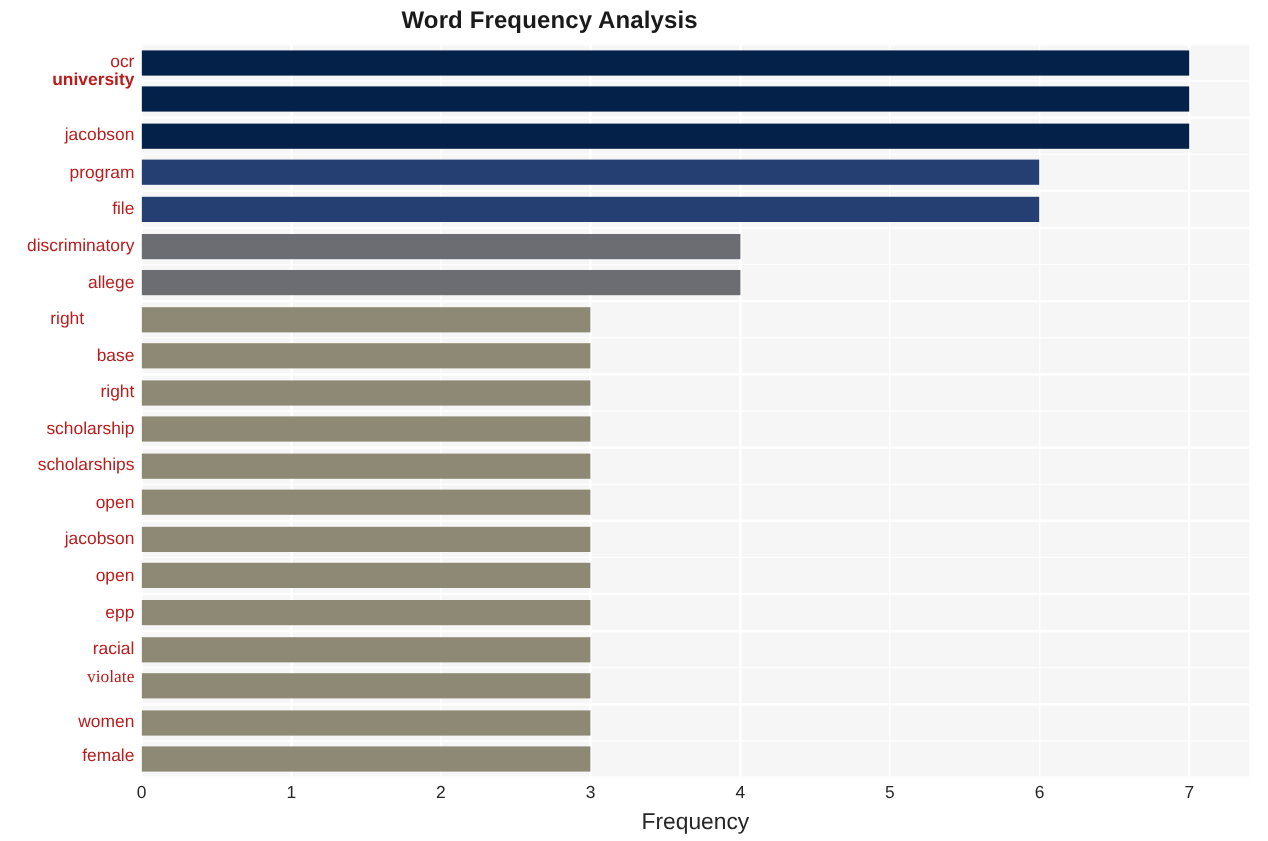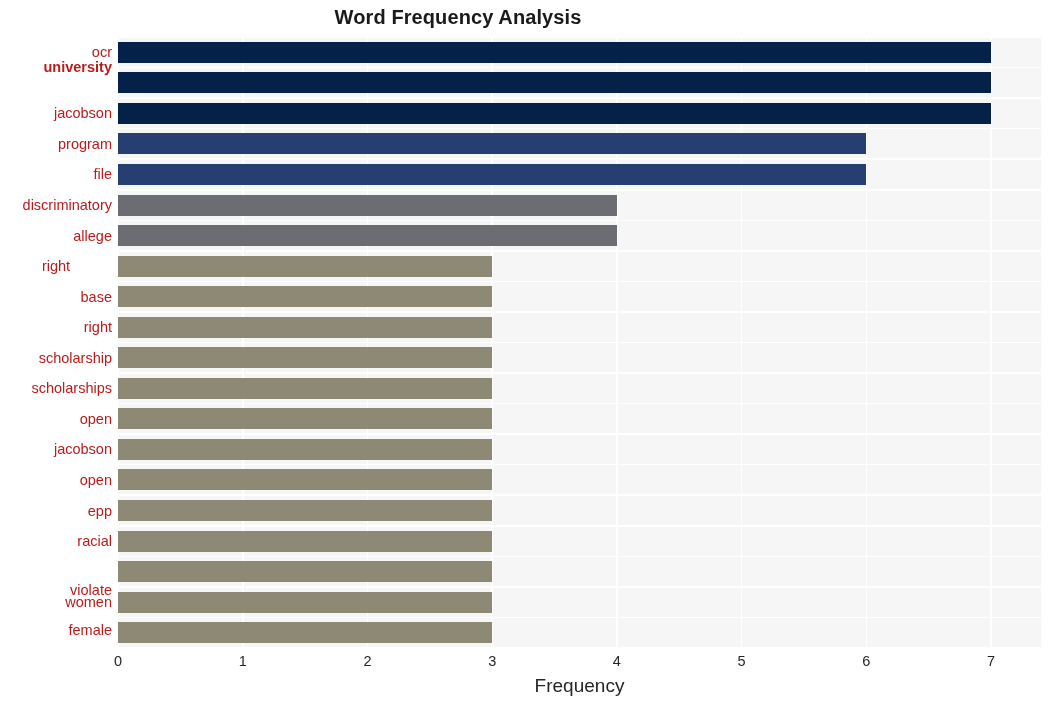--- a/index.html
+++ b/index.html
@@ -196,21 +196,21 @@
       <div class="y-tick-label" style="top: 222.125px; text-align: center;">right</div>
       <div class="y-tick-label" style="top: 252.675px;">base</div>
       <div class="y-tick-label" style="top: 283.225px;">right</div>
       <div class="y-tick-label" style="top: 313.775px;">scholarship</div>
       <div class="y-tick-label" style="top: 344.325px;">scholarships</div>
       <div class="y-tick-label" style="top: 374.875px;">open</div>
       <div class="y-tick-label" style="top: 405.425px;">jacobson</div>
       <div class="y-tick-label" style="top: 435.975px;">open</div>
       <div class="y-tick-label" style="top: 466.525px;">epp</div>
       <div class="y-tick-label" style="top: 497.075px;">racial</div>
-      <div class="y-tick-label" style="top: 546px;">violate</div>
+      <div class="y-tick-label" style="top: 520px; font-family: Liberation Serif, serif;">violate</div>
       <div class="y-tick-label" style="top: 558.175px;">women</div>
       <div class="y-tick-label" style="top: 586px;">female</div>
     </div>
 
   <div id="x-axis">
       <div class="x-tick-label" style="left: 0px;">0</div>
       <div class="x-tick-label" style="left: 124.73px;">1</div>
       <div class="x-tick-label" style="left: 249.459px;">2</div>
       <div class="x-tick-label" style="left: 374.189px;">3</div>
       <div class="x-tick-label" style="left: 498.919px;">4</div>

